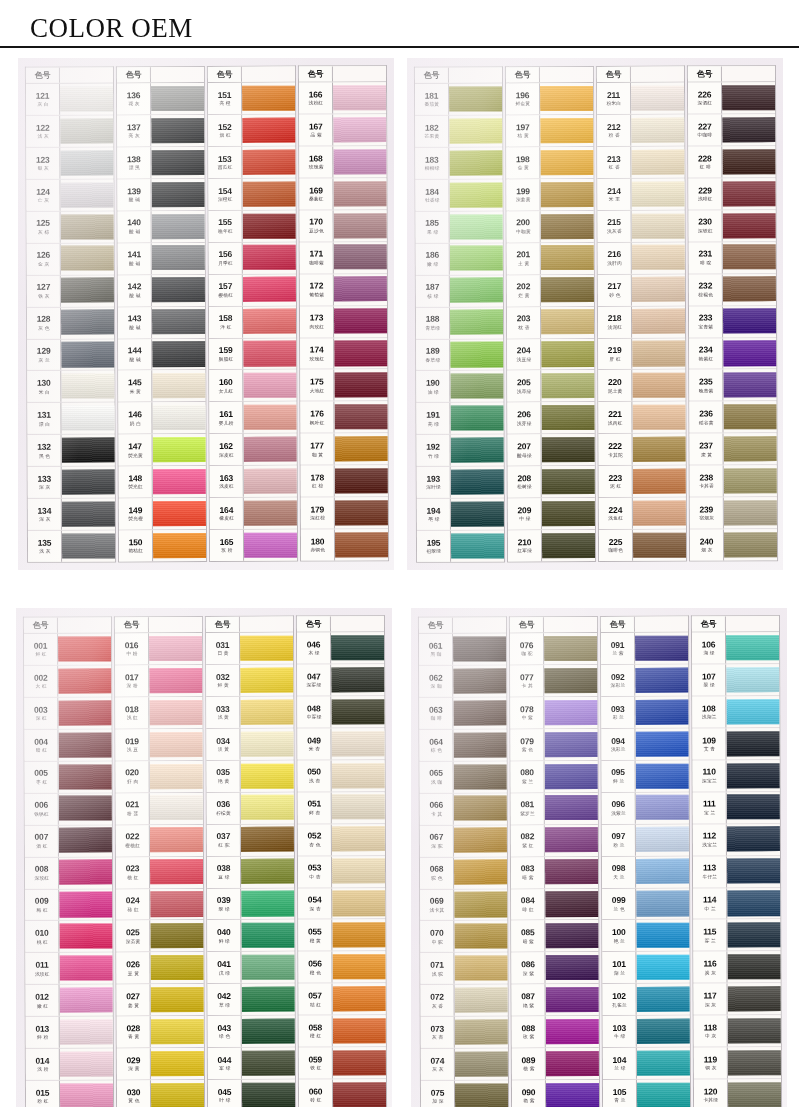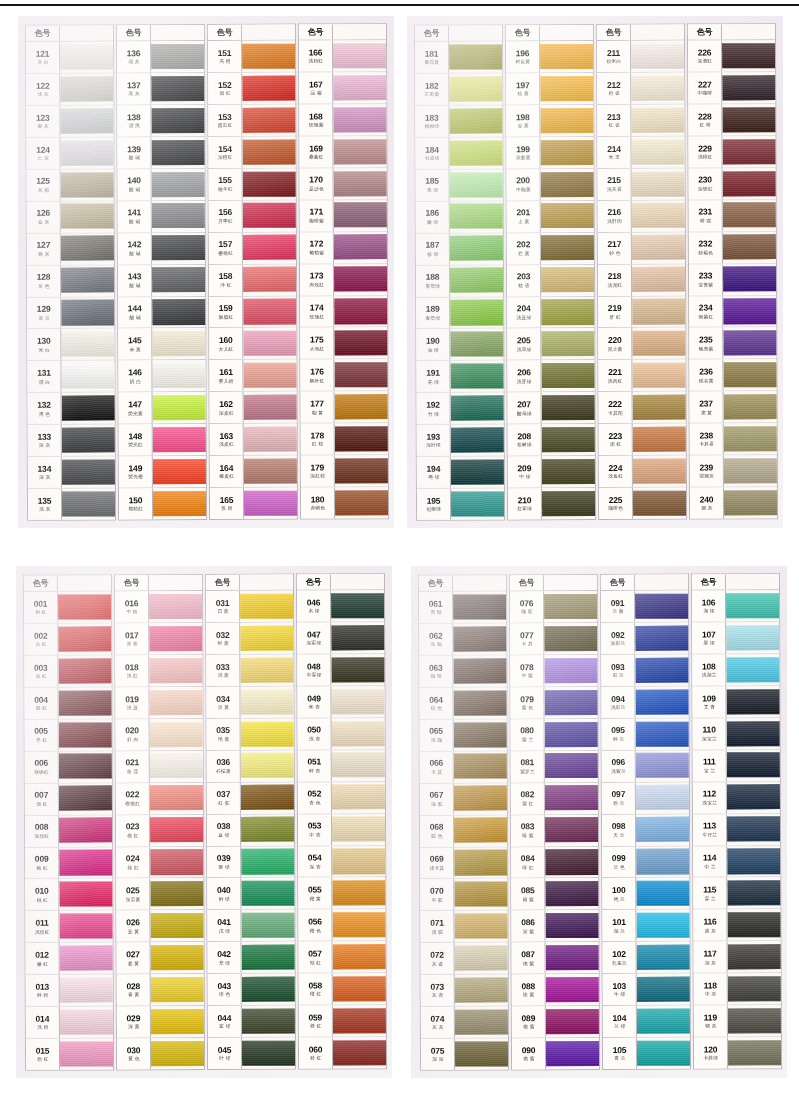--- a/index.html
+++ b/index.html
@@ -180,20 +180,23 @@
     content: "";
     position: absolute; inset: 0;
     background: linear-gradient(to bottom, rgba(255,255,255,0.20), rgba(0,0,0,0.10));
   }
 </style>
 </head>
 <body>
 
 <div id="page">
 
+  <div class="header-block">
+    <div class="page-title">COLOR OEM</div>
+  </div>
   <div class="title-rule"></div>
 
   <div class="panels">
     <div class="panel-row row-top">
       <div class="panel p1">
         <div class="card">
             <div class="col">
               <div class="col-head">
                 <div class="hd-label">色号</div>
                 <div class="hd-blank"></div>

